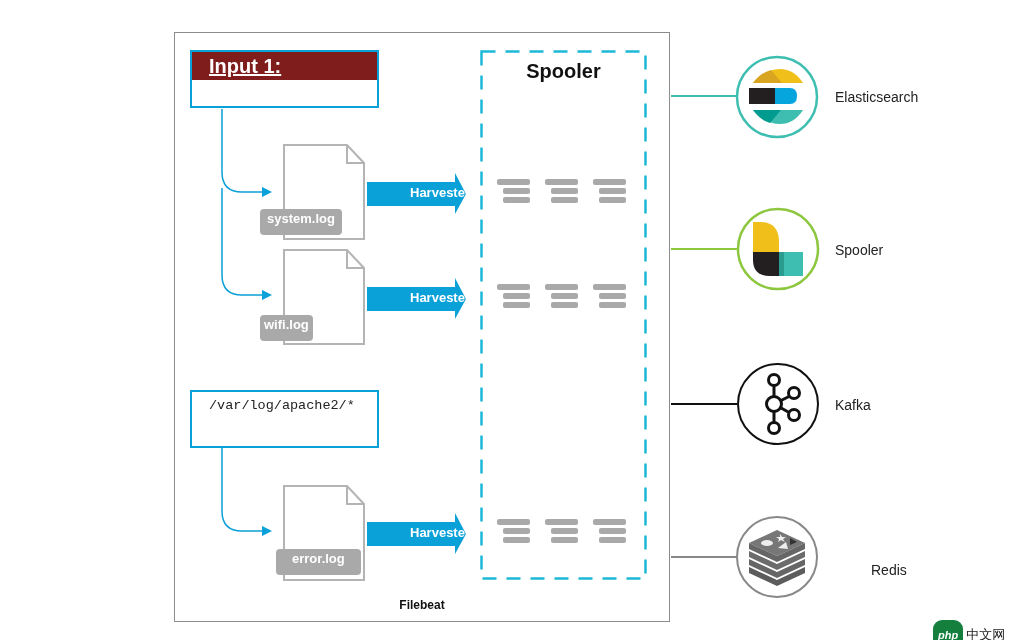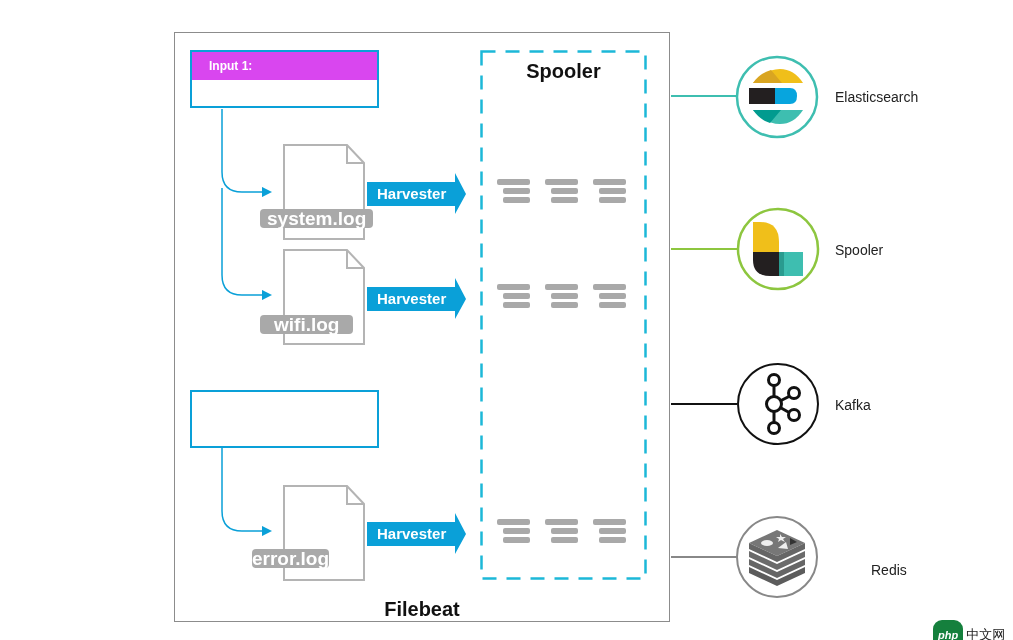--- a/index.html
+++ b/index.html
@@ -3,31 +3,31 @@
 <meta charset="utf-8">
 <style>
   html, body { margin: 0; padding: 0; background: #ffffff; }
   body { width: 1013px; height: 640px; position: relative; overflow: hidden;
          font-family: "Liberation Sans", "DejaVu Sans", sans-serif; }
   .abs { position: absolute; }
   svg { position: absolute; left: 0; top: 0; }
   .filebeat-box { left: 174px; top: 32px; width: 496px; height: 590px;
                   border: 1.5px solid #8c8c8c; box-sizing: border-box; }
   .filebeat-label { left: 174px; width: 496px; top: 598px; text-align: center;
-                    font-weight: bold; font-size: 20px; color: #111; }
+                    font-weight: bold; font-size: 12px; color: #111; }
   .spooler-label { left: 481px; width: 165px; top: 60px; text-align: center;
                    font-weight: bold; font-size: 20px; color: #111; }
   .input-box { width: 189px; height: 58px; border: 2px solid #0aa0d8; box-sizing: border-box; background: #fff; }
-  .input-head { height: 28px; background: #d946ef; color: #fff; font-weight: bold; font-size: 12px;
-                line-height: 28px; padding-left: 17px; }
+  .input-head { height: 28px; background: #7f1d1d; color: #fff; font-weight: bold; font-size: 20px;
+                line-height: 28px; padding-left: 17px; text-decoration: underline; }
   .input-path { font-family: "Liberation Mono", "DejaVu Sans Mono", monospace; font-size: 13.5px; color: #222;
                 line-height: 27px; padding-left: 17px; }
-  .file-tag { height: 19px; line-height: 19px; padding: 0 7px; background: #a9a9a9; color: #fff;
-              font-weight: bold; font-size: 19px; border-radius: 4px; }
-  .harv-label { color: #fff; font-weight: bold; font-size: 15px; }
+  .file-tag { height: 26px; line-height: 19px; padding: 0 7px; background: #a9a9a9; color: #fff;
+              font-weight: bold; font-size: 13px; border-radius: 4px; }
+  .harv-label { color: #fff; font-weight: bold; font-size: 13px; margin-left: 33px; }
   .out-label { font-size: 14px; color: #222; }
 </style>
 </head>
 <body>
 
 <div class="abs filebeat-box"></div>
 <div class="abs filebeat-label">Filebeat</div>
 
 <svg width="1013" height="640" viewBox="0 0 1013 640">
   <defs>
@@ -138,25 +138,26 @@
   </g>
 </svg>
 
 <div class="abs spooler-label">Spooler</div>
 
 <div class="abs input-box" style="left:190px; top:50px;">
   <div class="input-head">Input 1:</div>
 </div>
 
 <div class="abs input-box" style="left:190px; top:390px;">
+  <div class="input-path">/var/log/apache2/*</div>
 </div>
 
 <div class="abs file-tag" style="left:260px; top:209px;">system.log</div>
-<div class="abs file-tag" style="left:260px; top:315px; padding:0 14px;">wifi.log</div>
-<div class="abs file-tag" style="left:252px; top:549px; padding:0 0;">error.log</div>
+<div class="abs file-tag" style="left:260px; top:315px; padding:0 4px;">wifi.log</div>
+<div class="abs file-tag" style="left:276px; top:549px; padding:0 16px;">error.log</div>
 
 <div class="abs harv-label" style="left:377px; top:185px;">Harvester</div>
 <div class="abs harv-label" style="left:377px; top:290px;">Harvester</div>
 <div class="abs harv-label" style="left:377px; top:525px;">Harvester</div>
 
 <div class="abs out-label" style="left:835px; top:89px;">Elasticsearch</div>
 <div class="abs out-label" style="left:835px; top:242px;">Spooler</div>
 <div class="abs out-label" style="left:835px; top:397px;">Kafka</div>
 <div class="abs out-label" style="left:835px; top:562px;margin-left:36px;">Redis</div>
 

